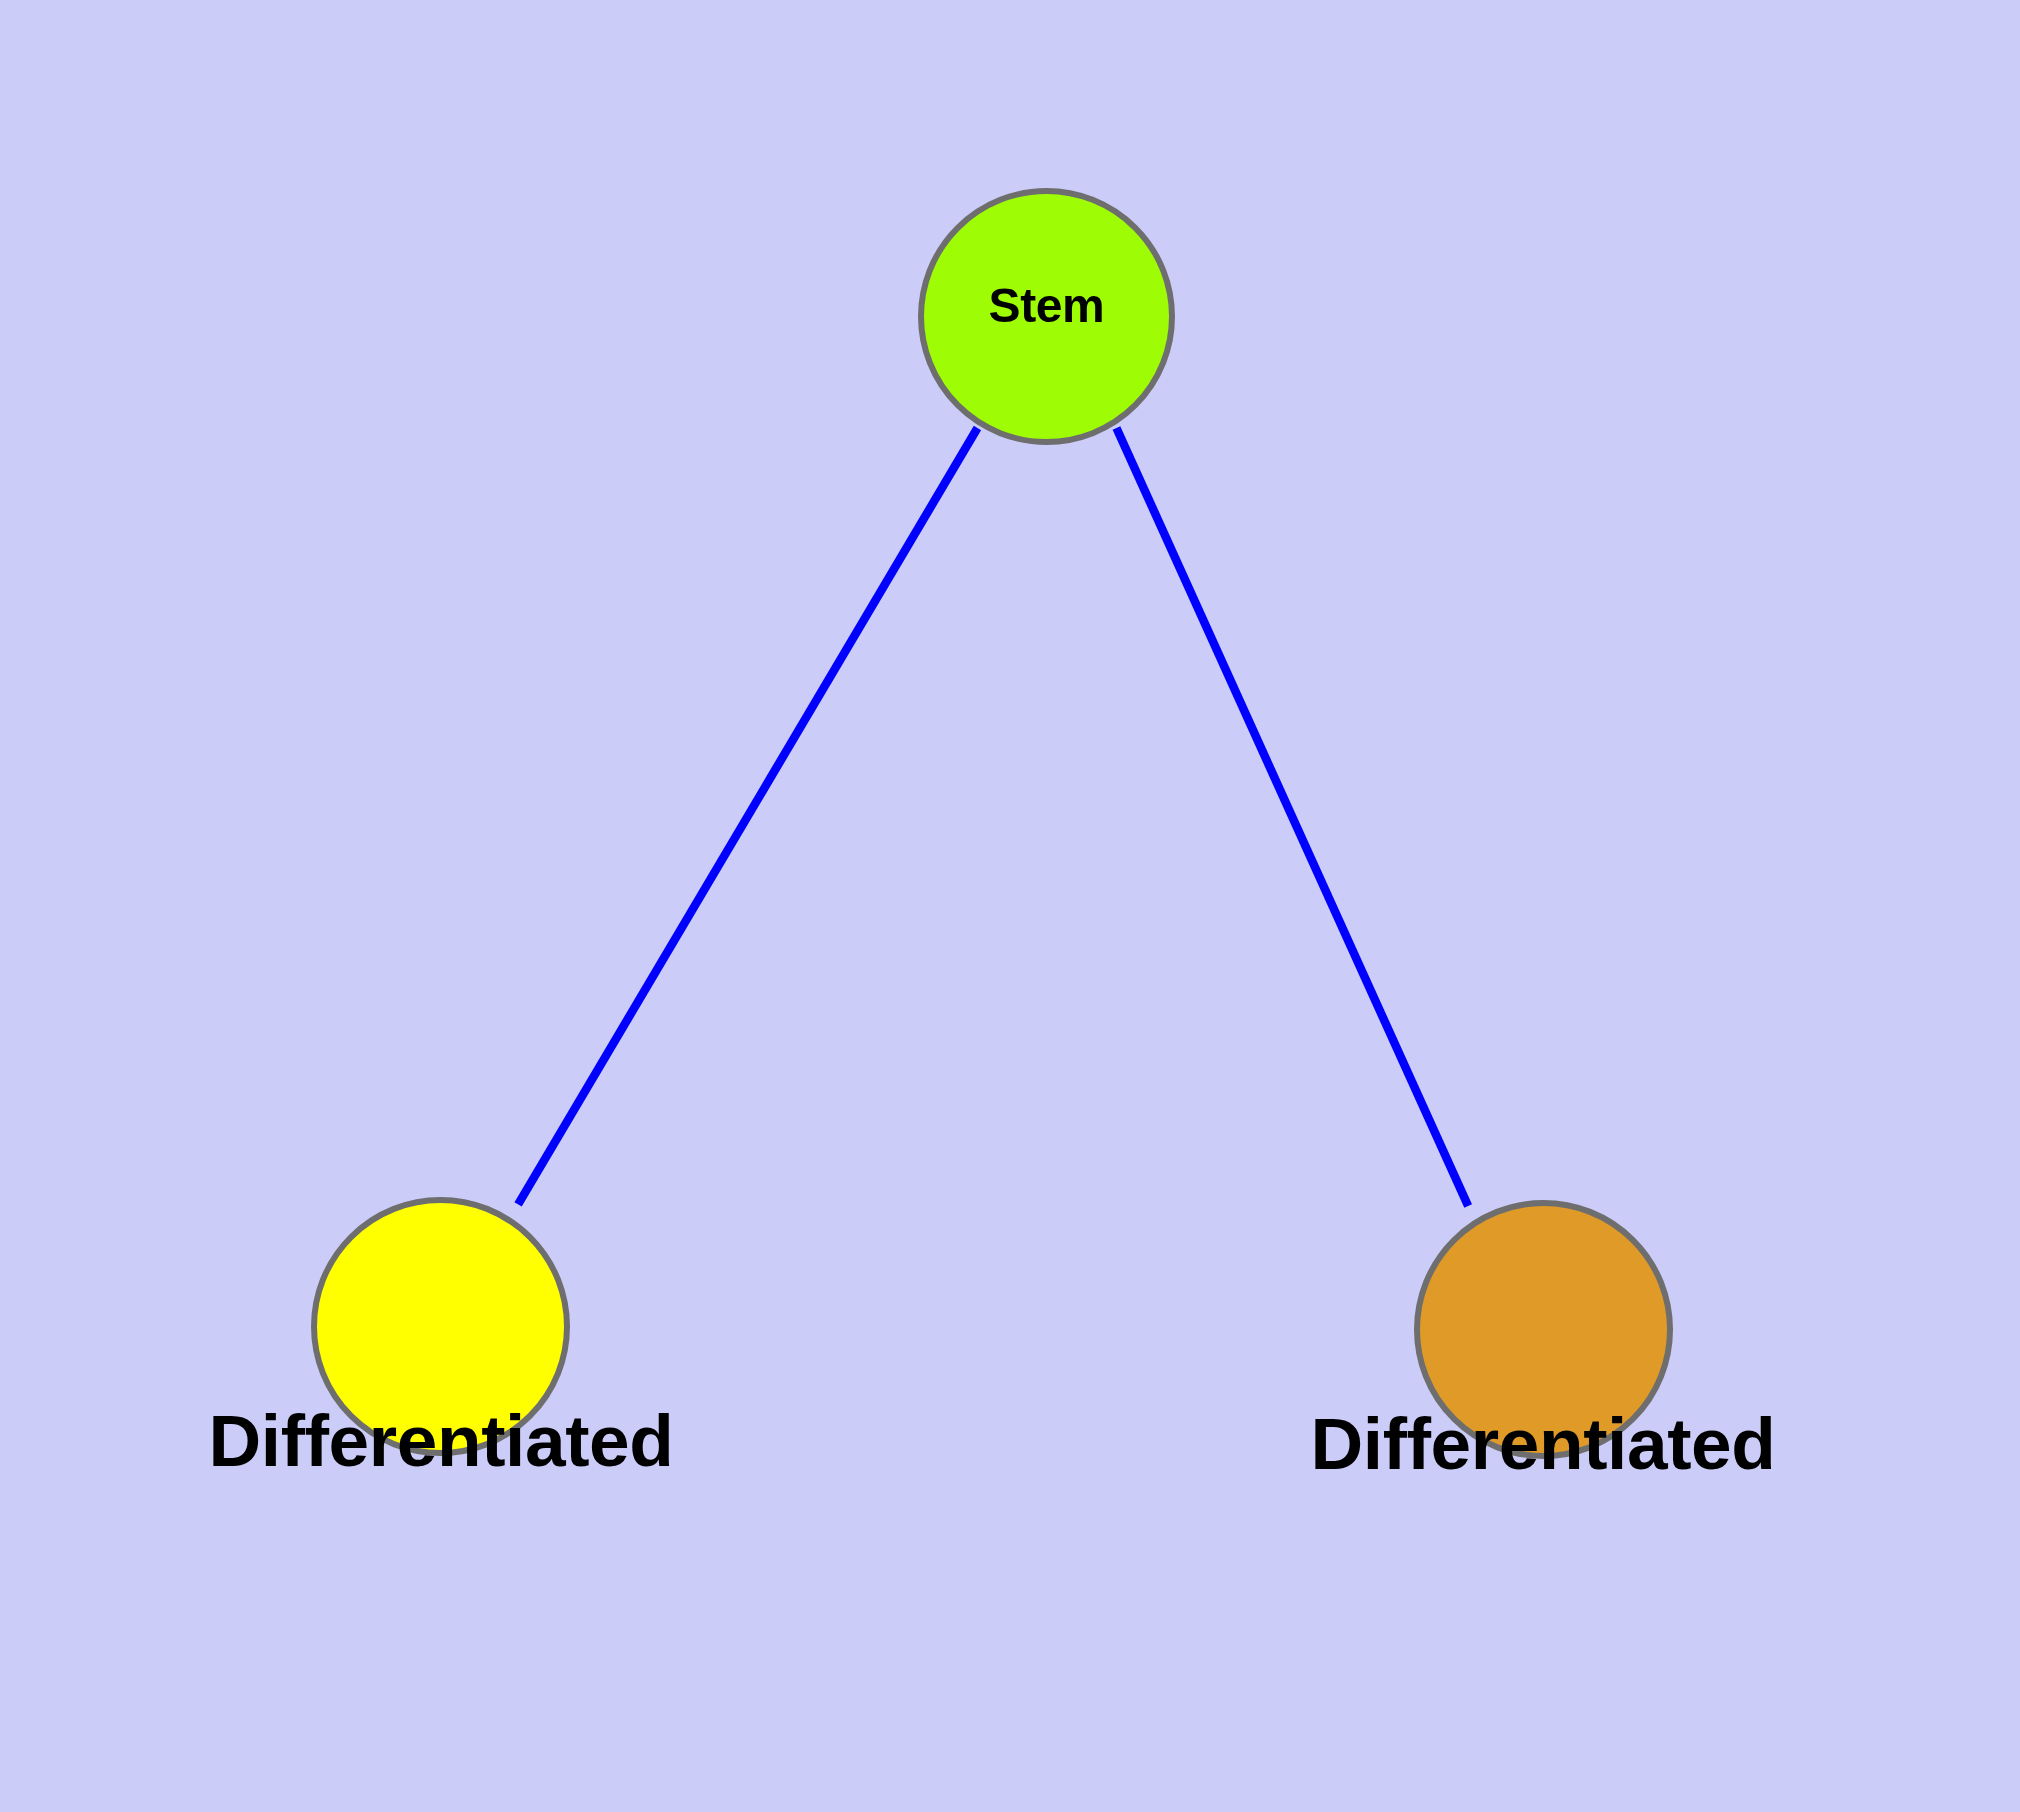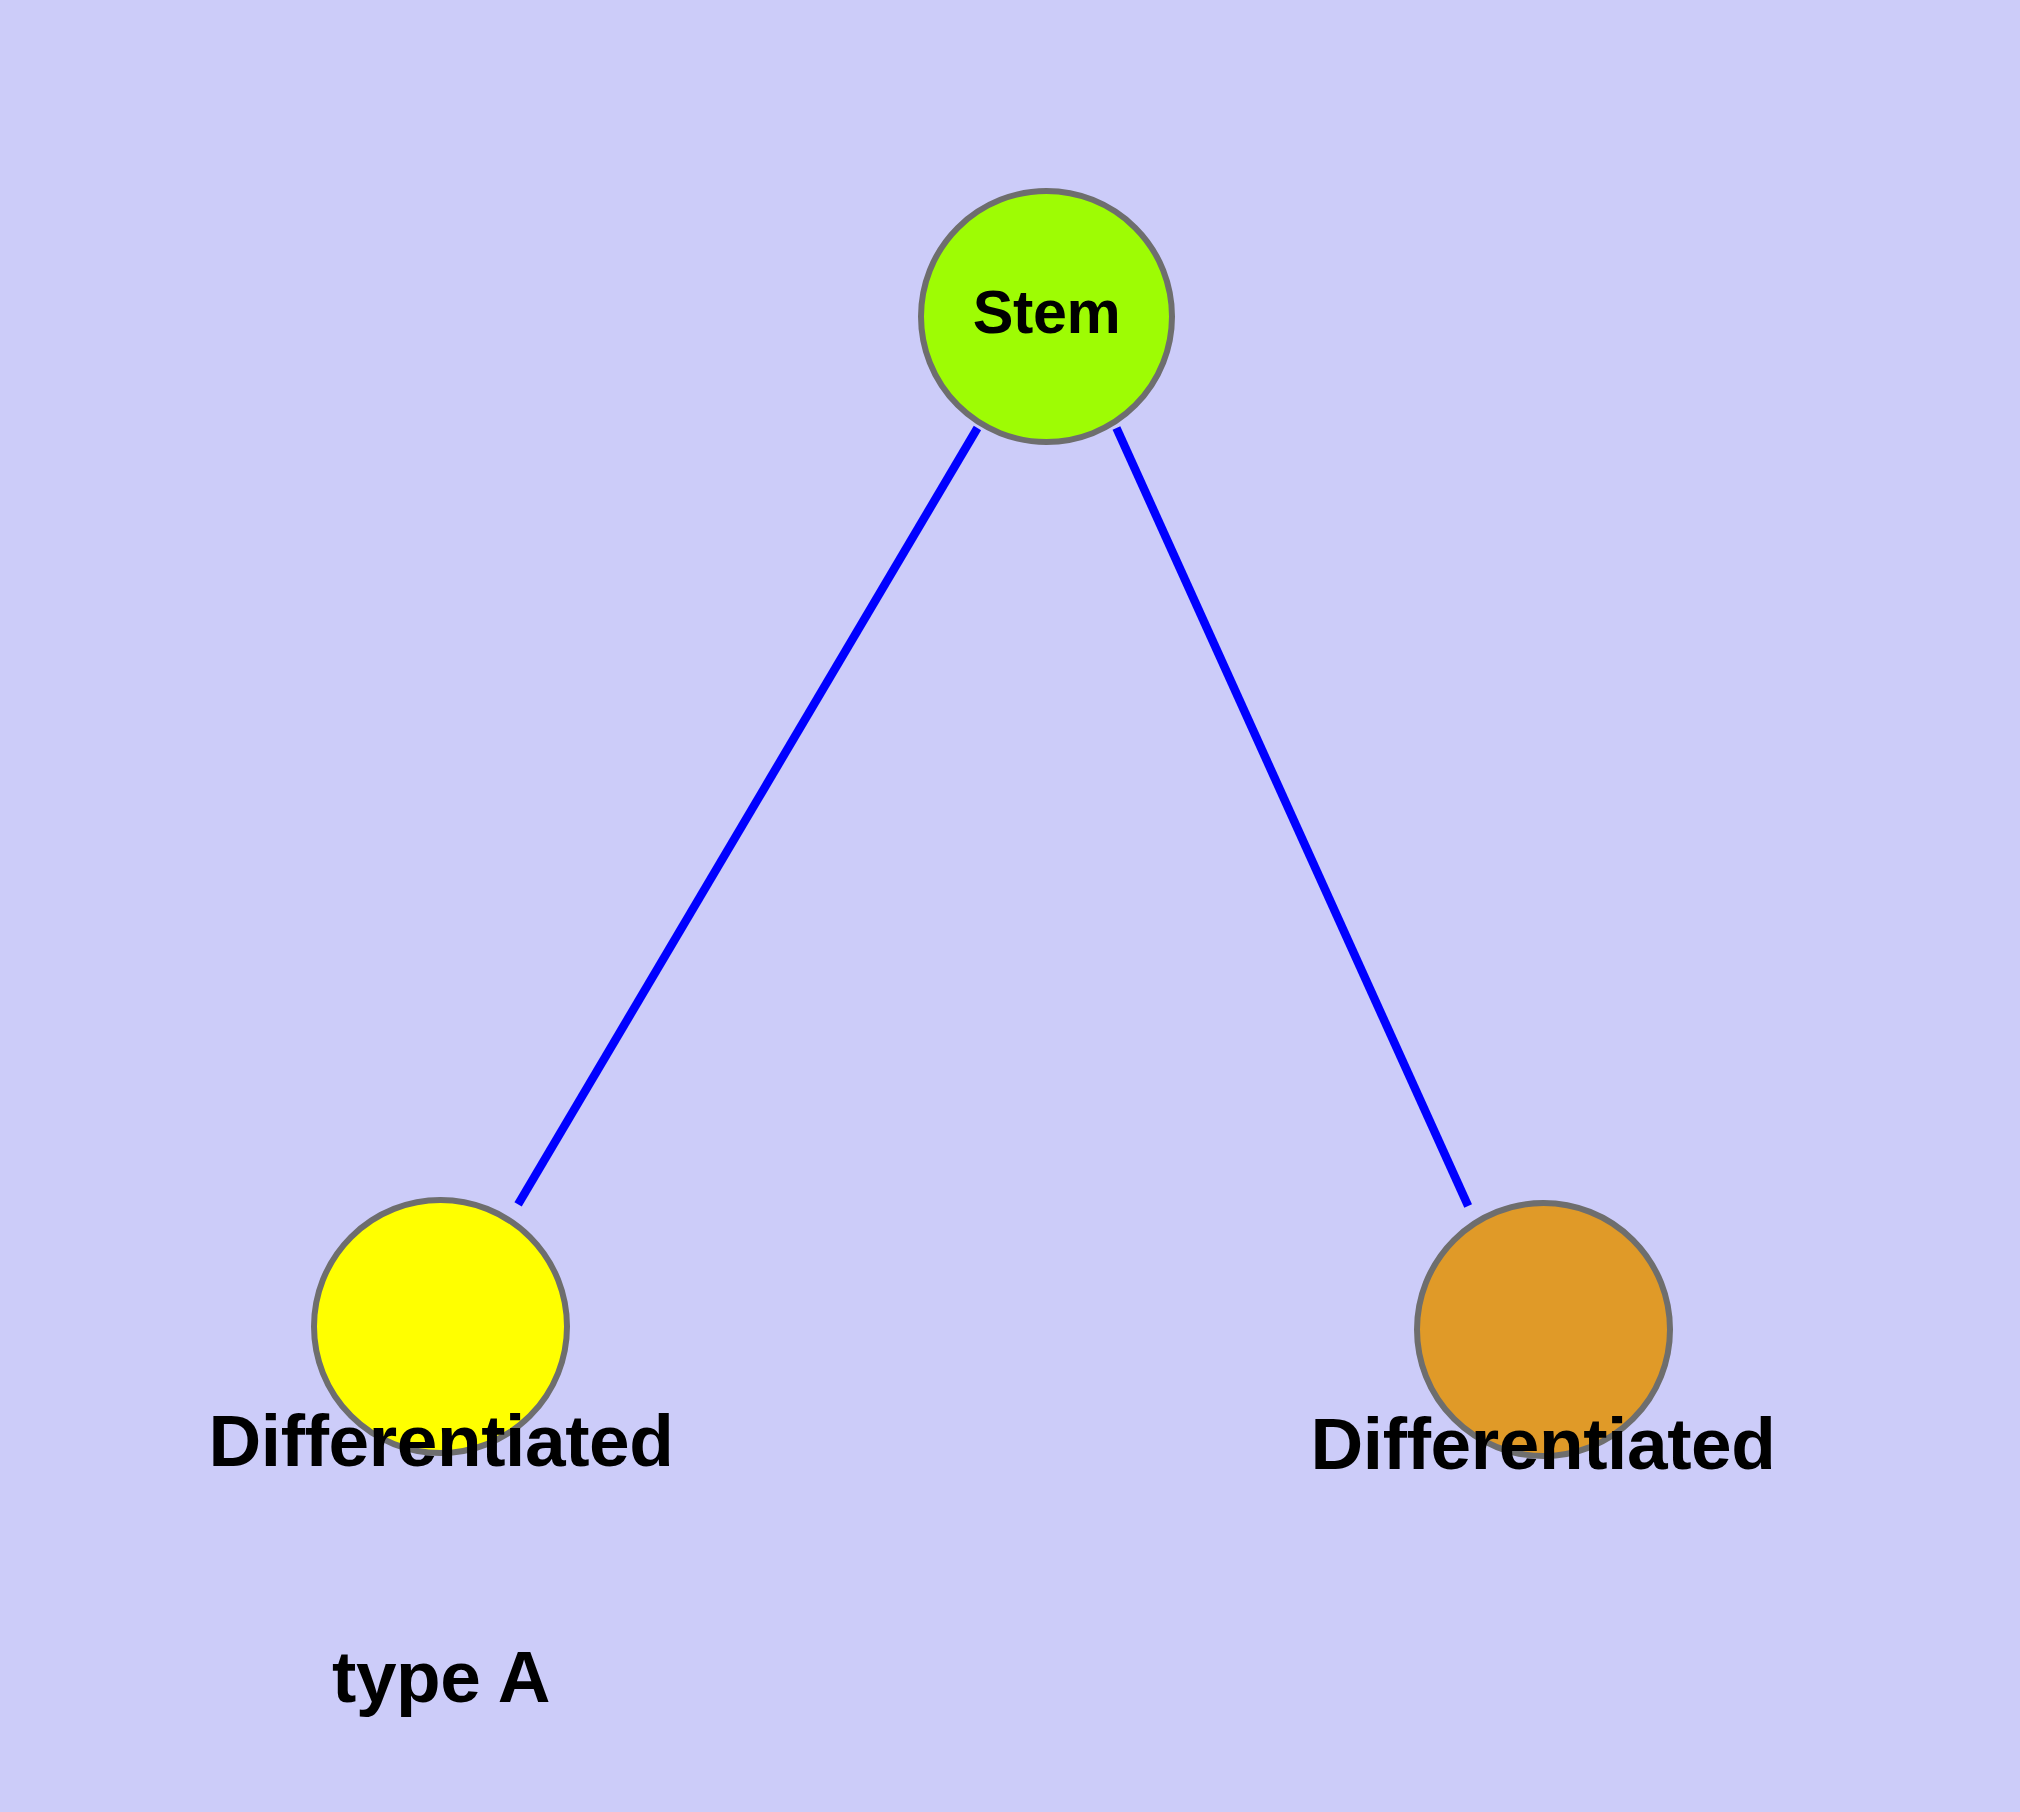--- a/index.html
+++ b/index.html
@@ -47,21 +47,21 @@
     top: 188px;
     width: 257px;
     height: 257px;
     background: #9efc04;
   }
   #label-stem {
     left: 792px;
     top: 316px;
     width: 509px;
     margin-top: -36px;
-    font-size: 61px;
+    font-size: 48px;
   }
   #node-diff-a {
     left: 311px;
     top: 1197px;
     width: 259px;
     height: 259px;
     background: #ffff00;
   }
   #label-diff-a {
     left: 17px;
@@ -96,21 +96,20 @@
   </svg>
 
   <div class="node" id="node-stem"></div>
   <div class="node" id="node-diff-a"></div>
   <div class="node" id="node-diff-b"></div>
 
   <div class="node-label" id="label-stem">Stem</div>
 
   <div class="node-label" id="label-diff-a">
     <div>Differentiated</div>
-    <div>type A</div>
   </div>
 
   <div class="node-label" id="label-diff-b">
     <div>Differentiated</div>
   </div>
 
 </div>
 
 
 </body></html>

